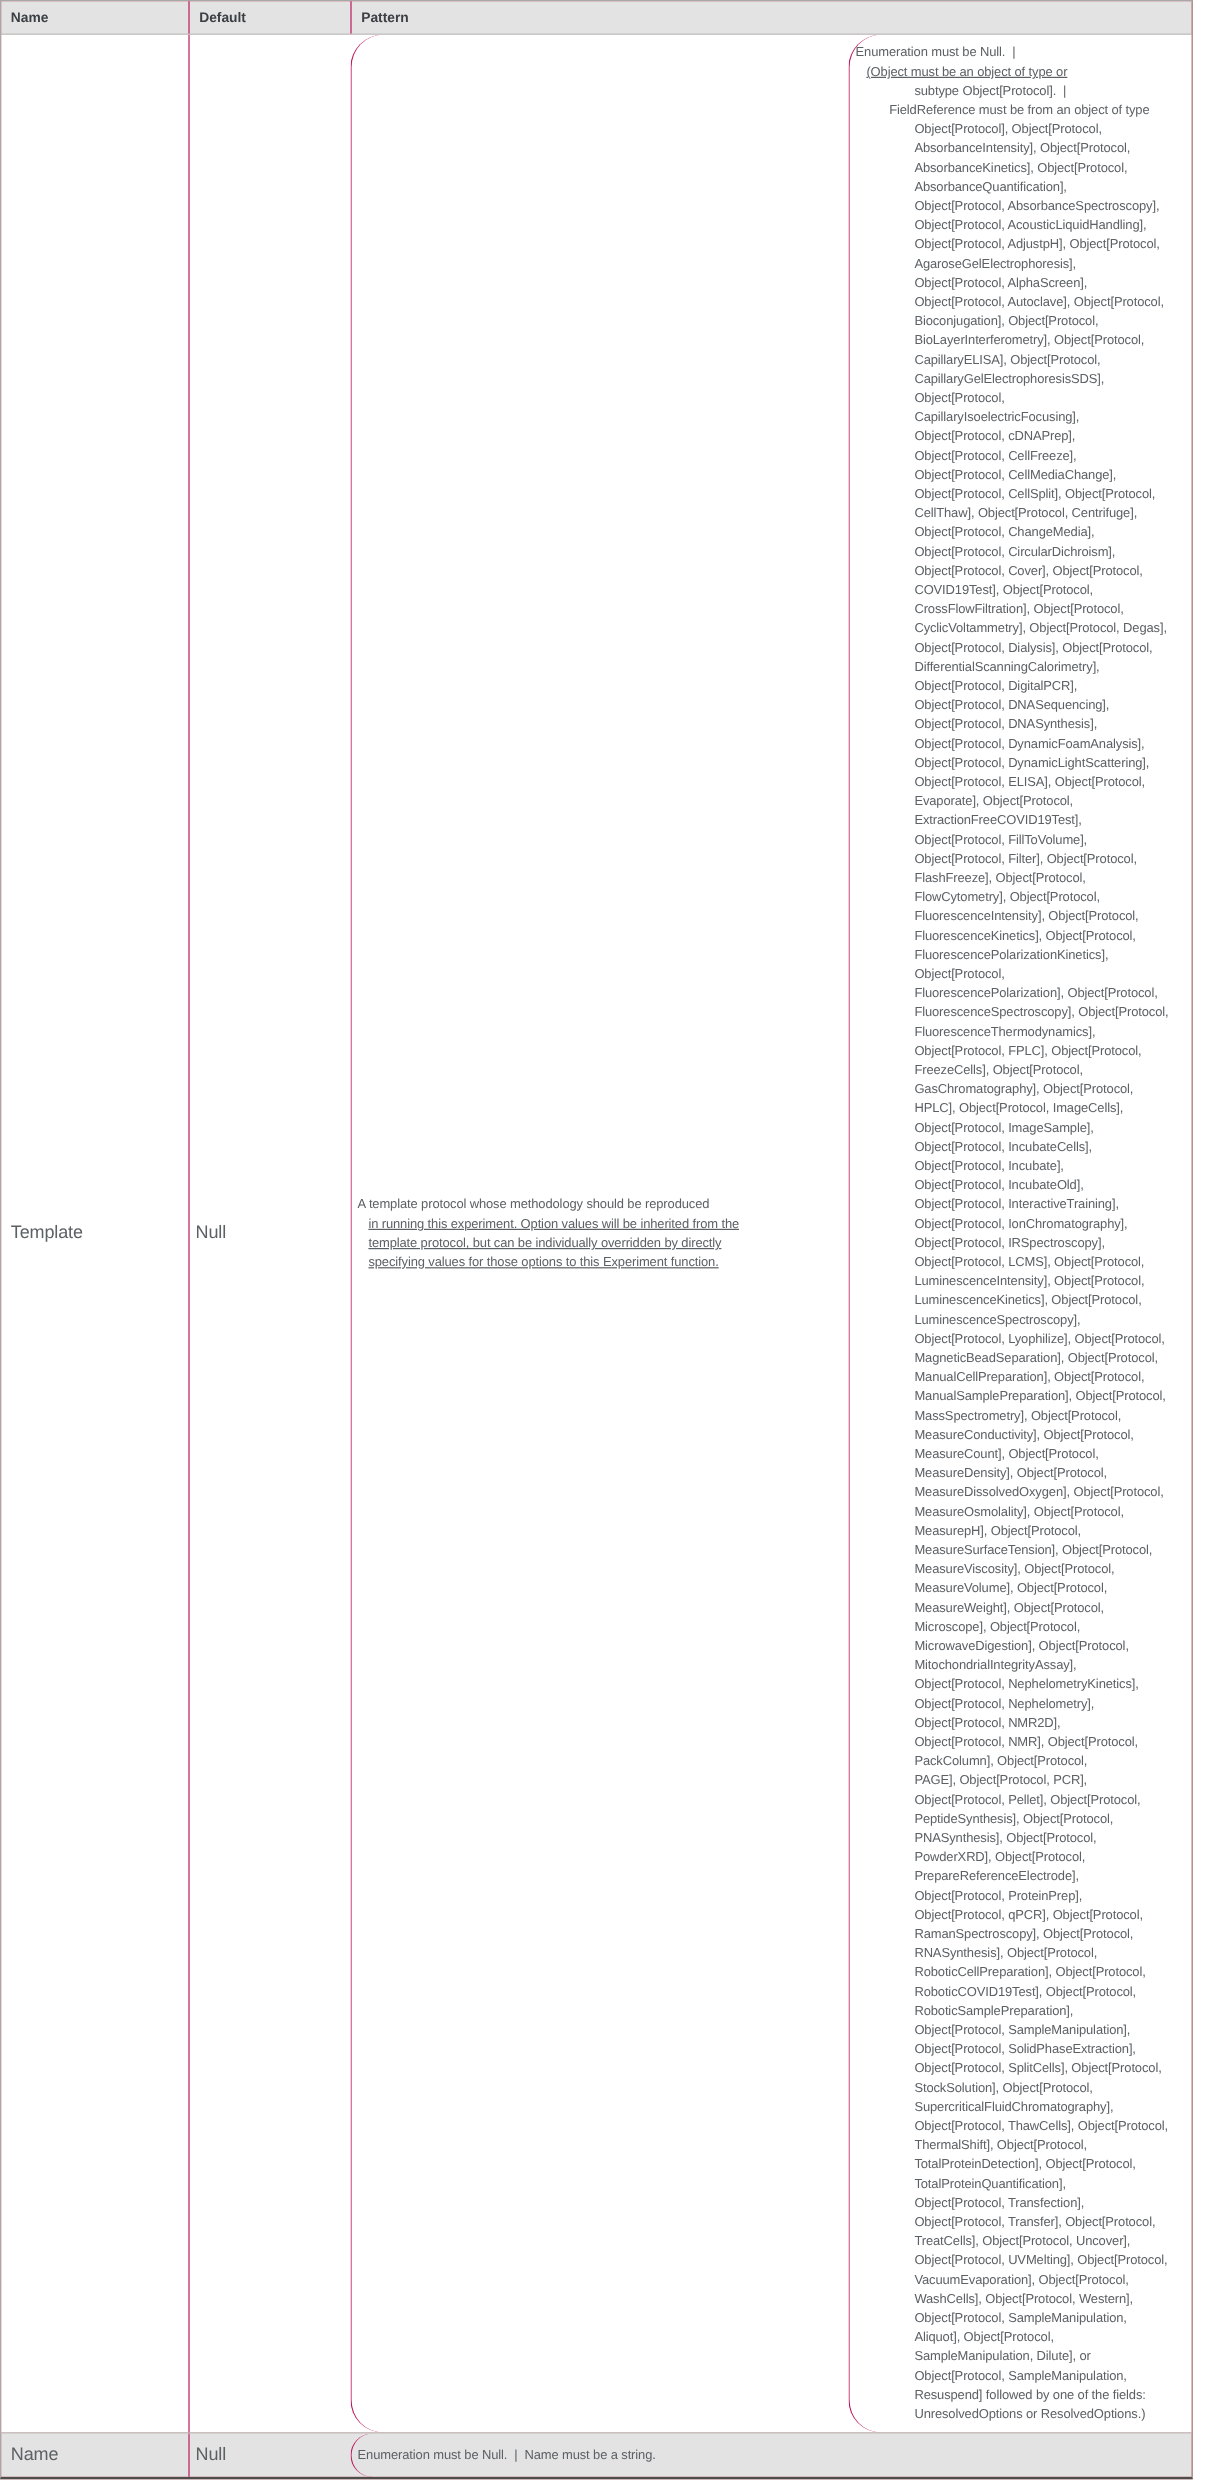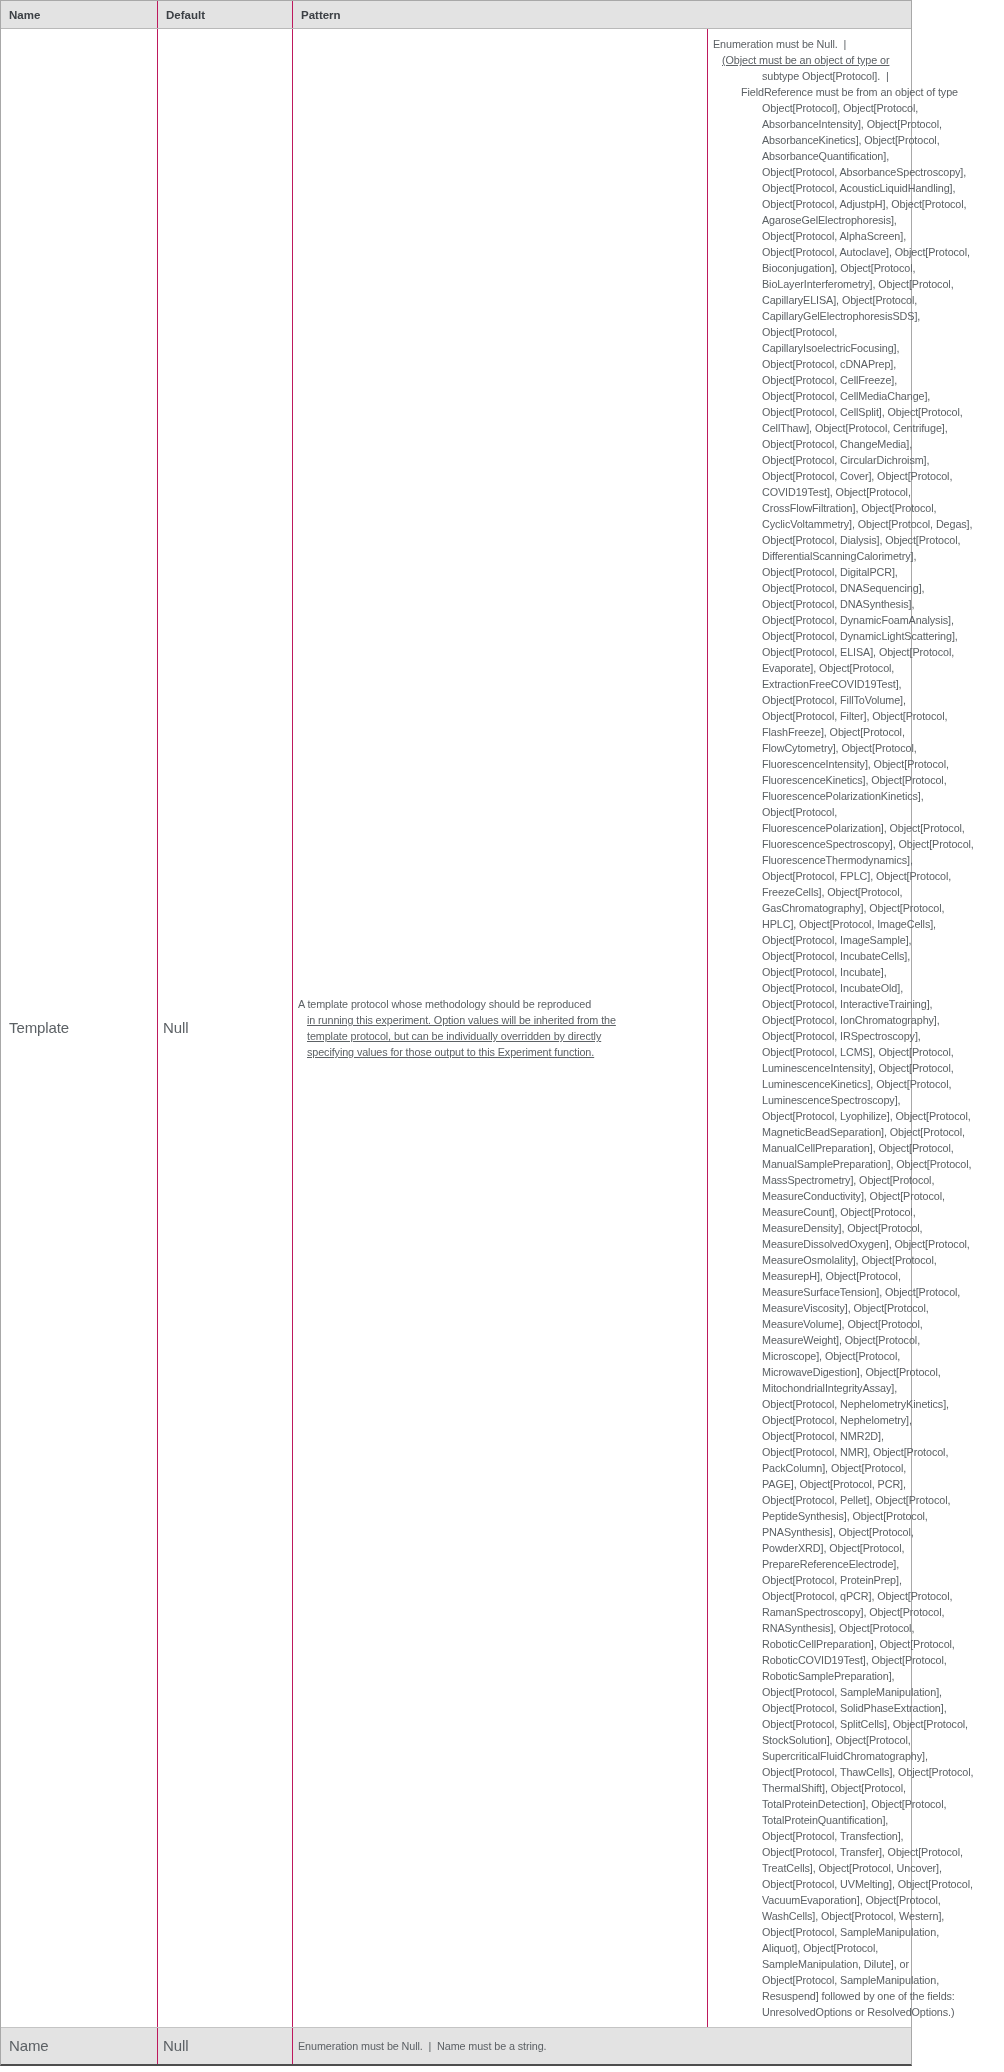--- a/index.html
+++ b/index.html
@@ -1,35 +1,35 @@
 <!DOCTYPE html>
 <html><head>
 <meta charset="utf-8">
 <style>
   html,body{margin:0;padding:0;background:#ffffff;}
   body{width:1004px;height:2072px;font-family:"Liberation Sans",sans-serif;}
   .table{
-    width:912px;height:2066px;box-sizing:border-box;
+    width:994px;height:2066px;box-sizing:border-box;
     border:1px solid #a8a8a8;border-bottom:2px solid #4d4d4d;
     background:#b91c1c;
   }
   .row{display:grid;grid-template-columns:156px 135px 415px 296px;box-sizing:border-box;}
   .row.header{height:28px;background:#e3e3e3;border-bottom:1px solid #b9b9b9;}
   .row.body1{height:1998px;background:#ffffff;}
   .row.body2{height:37px;background:#e3e3e3;border-top:1px solid #c4c4c4;}
   .cell{
     box-sizing:border-box;display:flex;flex-direction:column;justify-content:center;
     overflow:hidden;padding-left:5px;
   }
   .cell + .cell{border-left:1px solid #be185d;}
   .row.header .cell{
     font-size:11.5px;font-weight:bold;color:#3c4045;padding-left:8px;
   }
   .cell.c-name{padding-left:8px;}
-  .cell.c-pattern,.cell.c-desc{padding-left:5px;padding-right:2px;}
+  .cell.c-pattern,.cell.c-desc{padding-left:5px;padding-right:2px;border-radius:27px;}
   .txt{
     font-size:15px;letter-spacing:-0.1px;color:#5c6165;line-height:16px;white-space:pre;
   }
   .ln{
     font-size:10.8px;letter-spacing:-0.1px;color:#5c6165;line-height:16px;white-space:pre;
   }
   .ln.i0{padding-left:0px;}
   .ln.i1{padding-left:9px;text-decoration:underline;}
   .ln.i2{padding-left:28px;}
   .ln.i3{padding-left:49px;}
@@ -55,21 +55,21 @@
     <div class="cell c-name">
       <span class="txt">Template</span>
     </div>
     <div class="cell c-default">
       <span class="txt">Null</span>
     </div>
     <div class="cell c-desc">
         <div class="ln i0">A template protocol whose methodology should be reproduced</div>
         <div class="ln i1">in running this experiment. Option values will be inherited from the</div>
         <div class="ln i1">template protocol, but can be individually overridden by directly</div>
-        <div class="ln i1">specifying values for those output to this Experiment function.</div>
+        <div class="ln i1">specifying values for those options to this Experiment function.</div>
       </div>
     <div class="cell c-pattern">
         <div class="ln i0">Enumeration must be Null.  |</div>
         <div class="ln i1">(Object must be an object of type or</div>
         <div class="ln i3">subtype Object[Protocol].  |</div>
         <div class="ln i2">FieldReference must be from an object of type</div>
         <div class="ln i3">Object[Protocol], Object[Protocol,</div>
         <div class="ln i3">AbsorbanceIntensity], Object[Protocol,</div>
         <div class="ln i3">AbsorbanceKinetics], Object[Protocol,</div>
         <div class="ln i3">AbsorbanceQuantification],</div>

